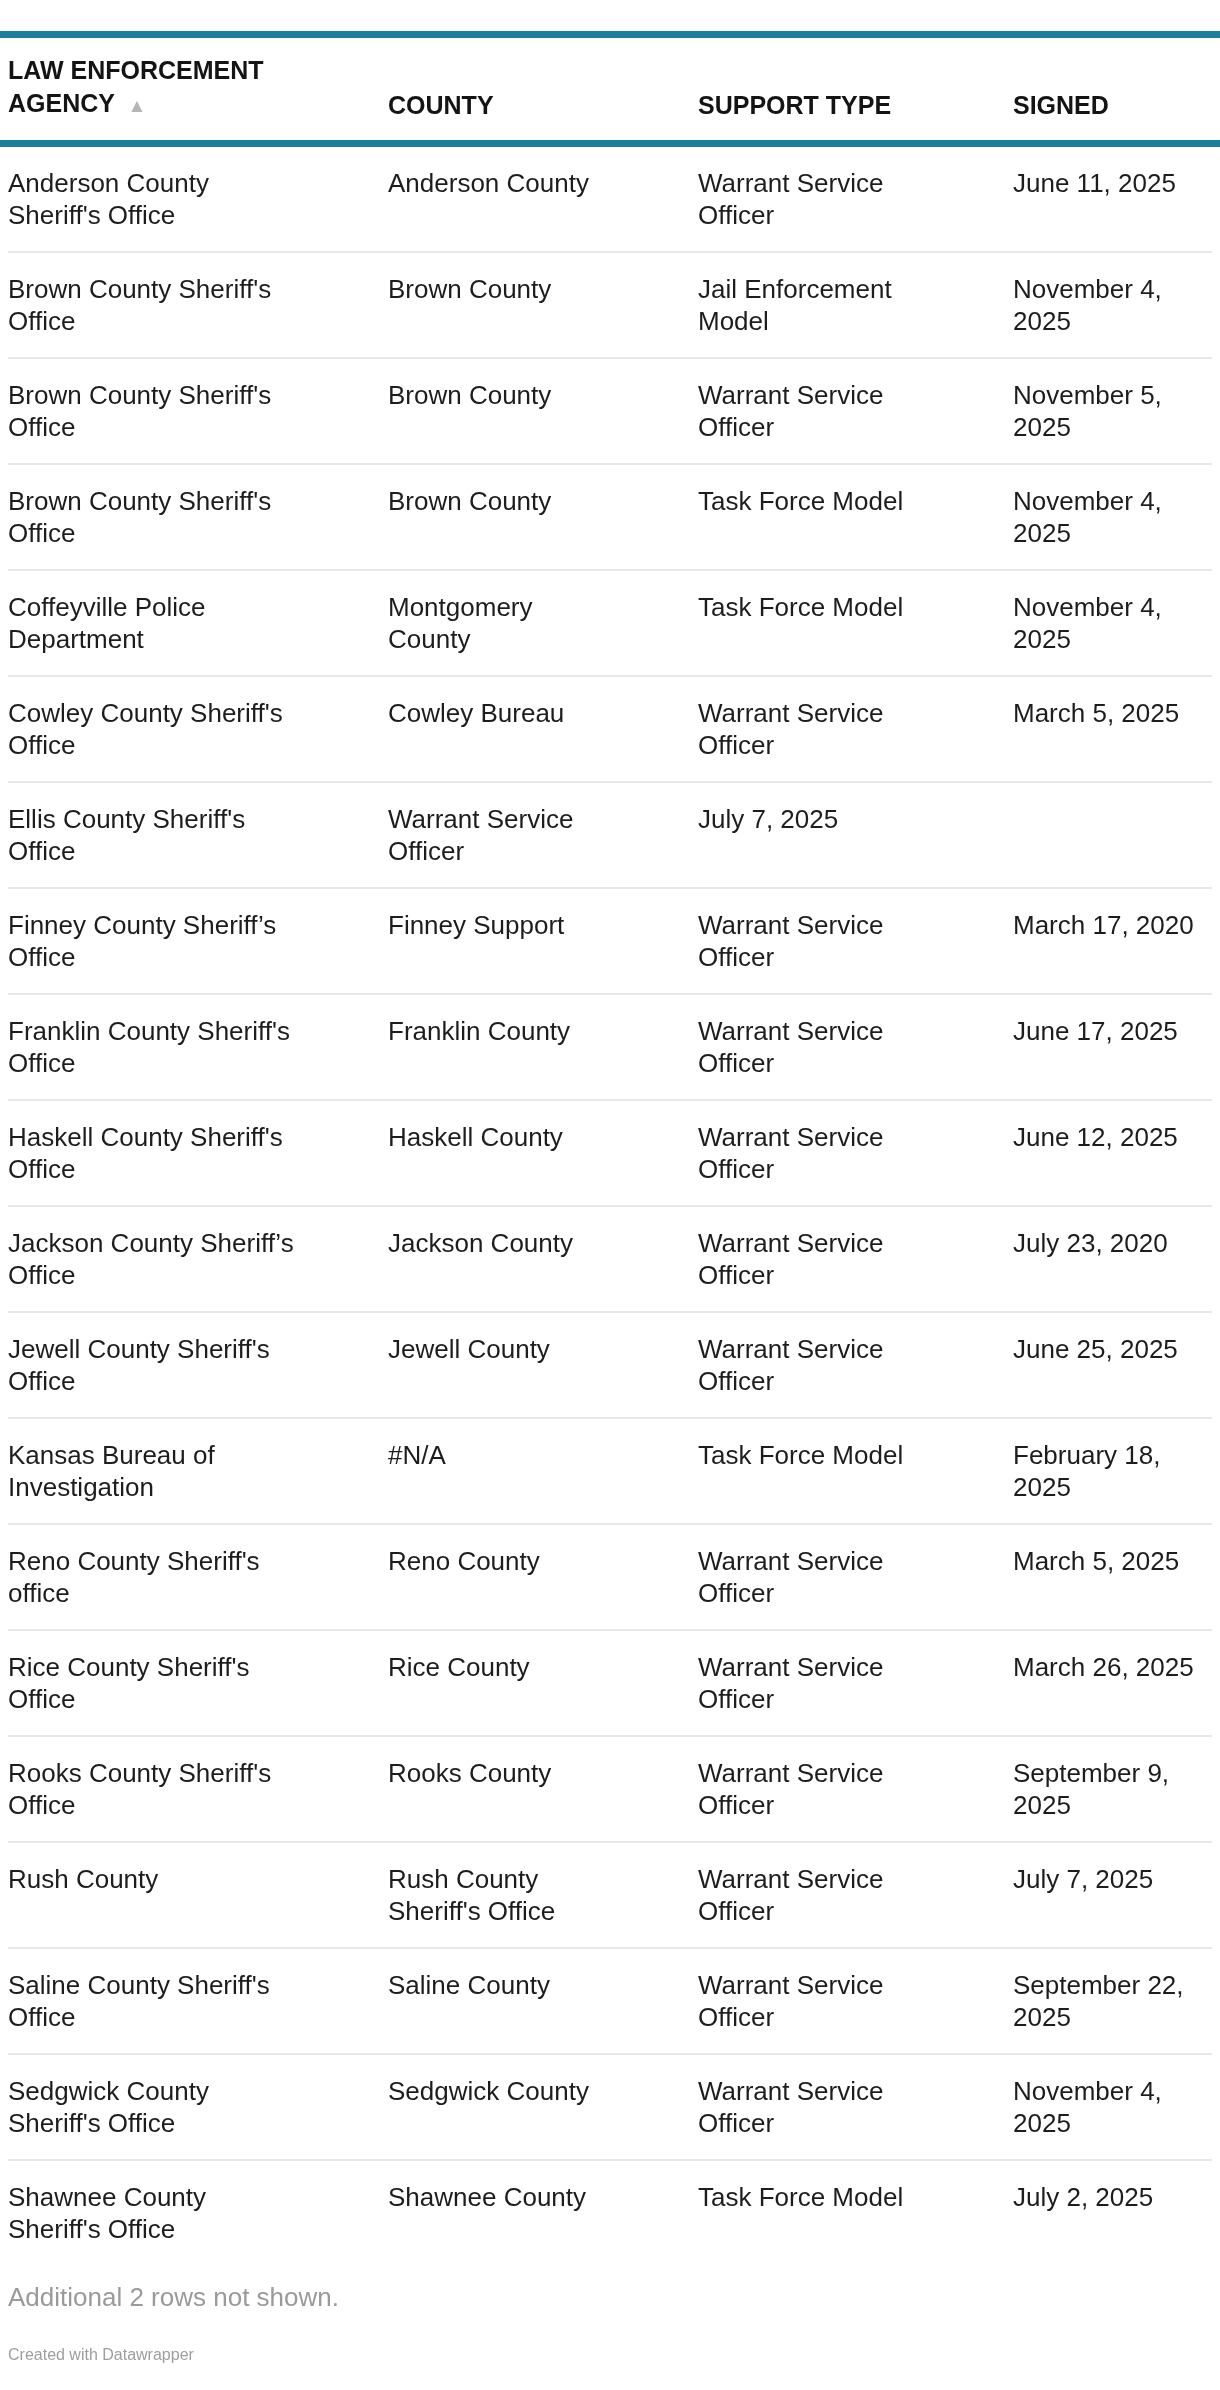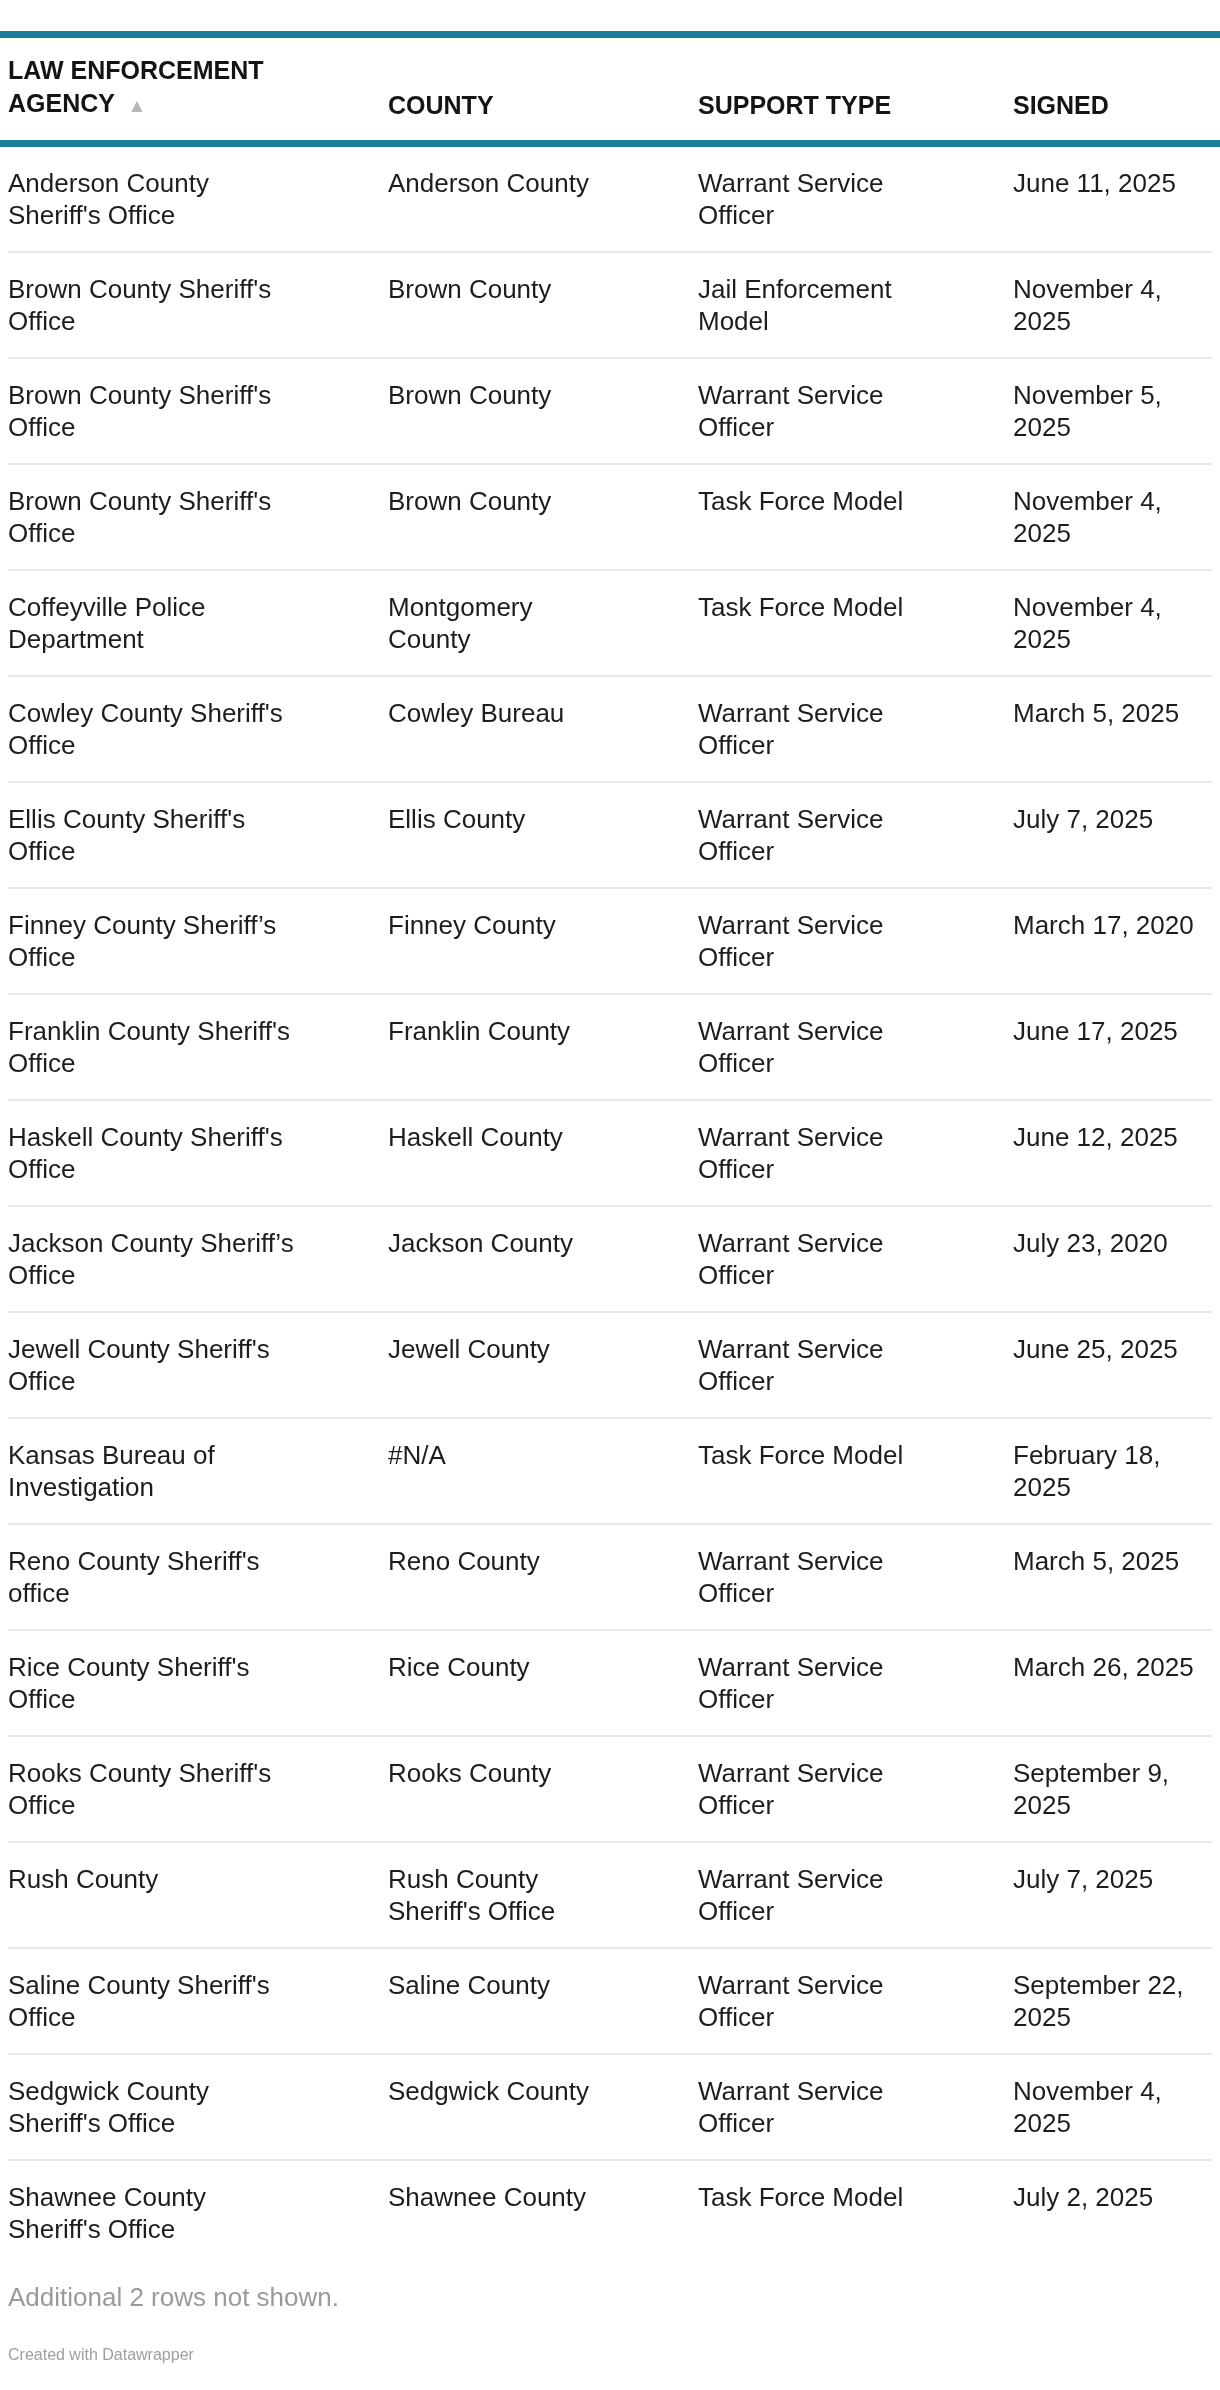--- a/index.html
+++ b/index.html
@@ -148,28 +148,27 @@
 
       <div class="grid row">
         <div class="cell cell-agency">Cowley County Sheriff's Office</div>
         <div class="cell cell-county">Cowley Bureau</div>
         <div class="cell cell-support">Warrant Service Officer</div>
         <div class="cell cell-signed">March 5, 2025</div>
       </div>
 
       <div class="grid row">
         <div class="cell cell-agency">Ellis County Sheriff's Office</div>
-        <div class="cell cell-county">Ellis County</div>
         <div class="cell cell-support">Warrant Service Officer</div>
         <div class="cell cell-signed">July 7, 2025</div>
       </div>
 
       <div class="grid row">
         <div class="cell cell-agency">Finney County Sheriff’s Office</div>
-        <div class="cell cell-county">Finney County</div>
+        <div class="cell cell-county">Finney Support</div>
         <div class="cell cell-support">Warrant Service Officer</div>
         <div class="cell cell-signed">March 17, 2020</div>
       </div>
 
       <div class="grid row">
         <div class="cell cell-agency">Franklin County Sheriff's Office</div>
         <div class="cell cell-county">Franklin County</div>
         <div class="cell cell-support">Warrant Service Officer</div>
         <div class="cell cell-signed">June 17, 2025</div>
       </div>

